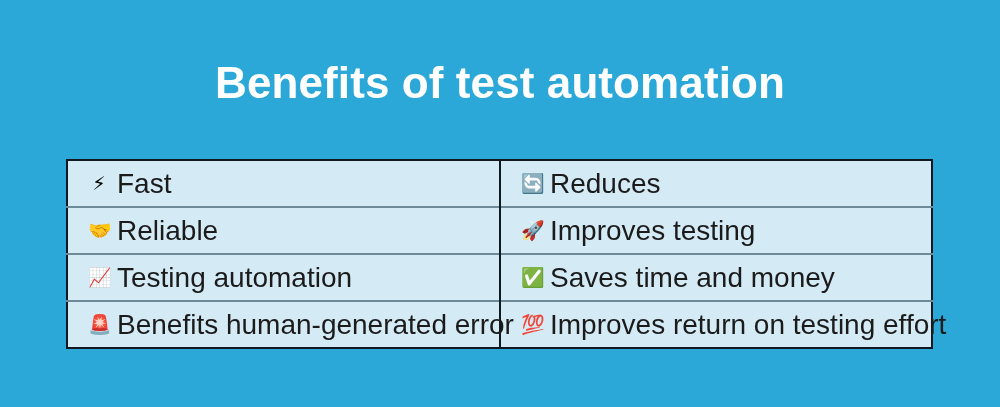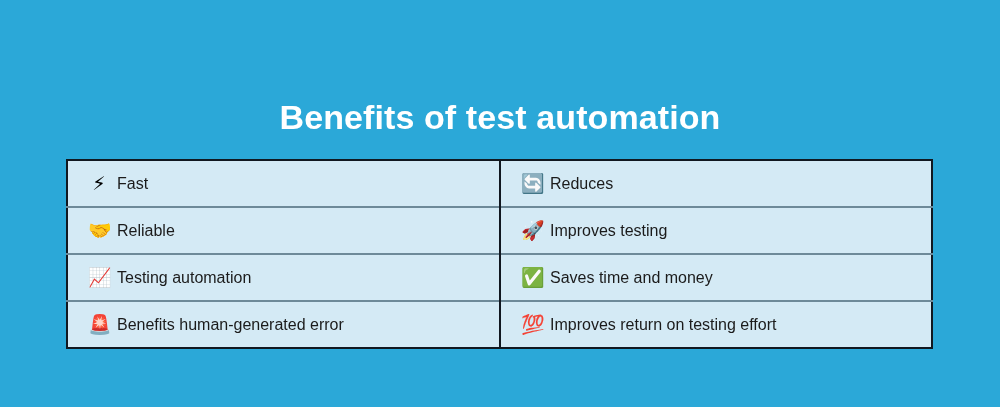--- a/index.html
+++ b/index.html
@@ -19,26 +19,26 @@
     position: relative;
     width: 1000px;
     height: 407px;
     background: #2BA8D8;
     box-sizing: border-box;
   }
 
   .title {
     position: absolute;
     left: 0;
-    top: 96px;
+    top: 62px;
     width: 1000px;
     text-align: center;
     color: #FFFFFF;
     font-family: "Liberation Sans", sans-serif;
-    font-size: 34px;
+    font-size: 44px;
     font-weight: bold;
     letter-spacing: 0.1px;
     line-height: 42px;
     white-space: nowrap;
   }
 
   .benefits-table {
     position: absolute;
     left: 66px;
     top: 159px;
@@ -87,21 +87,21 @@
     font-size: 19px;
     line-height: 1;
     flex: 0 0 auto;
     display: inline-block;
     width: 22px;
     text-align: center;
   }
 
   .cell-label {
     font-family: "Liberation Sans", sans-serif;
-    font-size: 16px;
+    font-size: 28px;
     color: #1B1B1B;
     line-height: 24px;
     white-space: nowrap;
   }
 </style>
 </head>
 <body>
 
 <div class="page">
 

